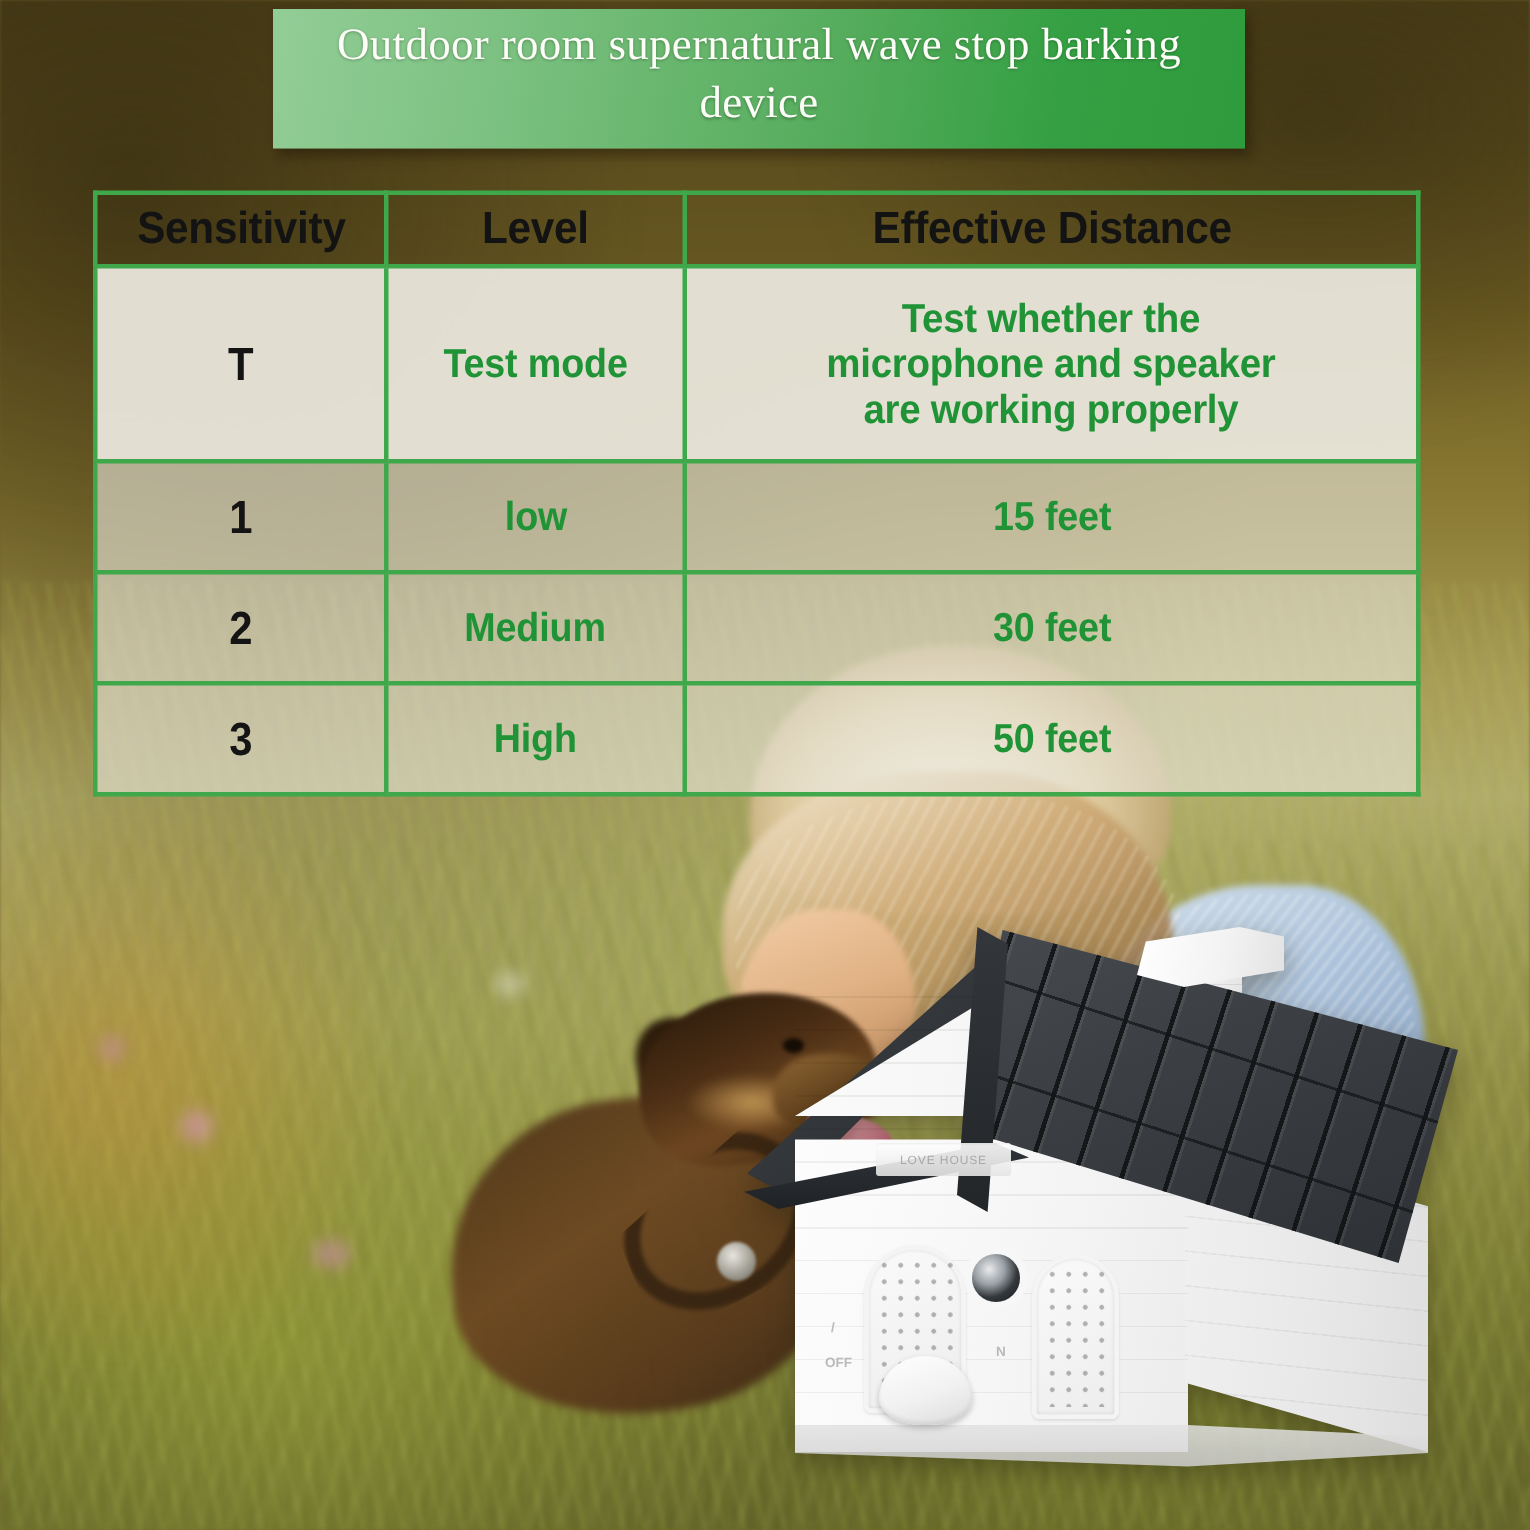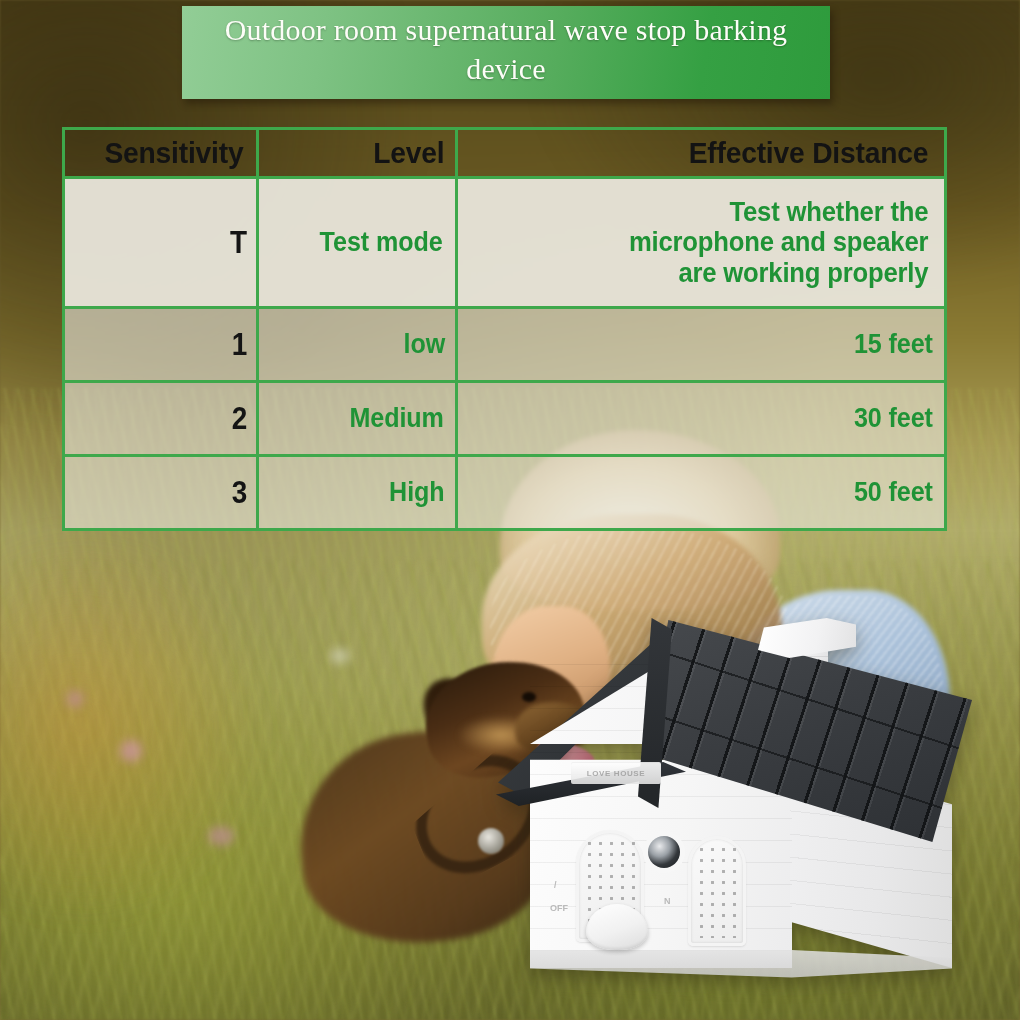--- a/index.html
+++ b/index.html
@@ -200,21 +200,21 @@
   
   #spec-table {
     position:absolute; left:62px; top:127px;
     width:882px;
     border-collapse:collapse;
     border:3px solid #3ea84b;
     table-layout:fixed;
   }
   #spec-table td, #spec-table th {
     border:3px solid #3ea84b;
-    text-align:right; vertical-align:middle;
+    text-align:center; vertical-align:middle;
     padding:6px 8px;
   }
   .col-sens { width:194px; }
   .col-level { width:199px; }
   .col-dist { width:489px; }
   .row-test td { background:rgba(233,230,219,.95); height:130px; }
   .row-data td { background:rgba(233,230,219,.62); height:74px; }
 
   .hdr-text {
     font-size:30px; font-weight:bold; color:#131313;
@@ -350,27 +350,27 @@
       #e9eaec 0%, #9aa0a6 34%, #34383c 62%, #15181b 100%);
     box-shadow:0 0 0 5px #f7f7f7, 0 1px 3px rgba(0,0,0,.25);
   }
   .dv-knob {
     position:absolute; left:94px; top:292px; width:62px; height:46px;
     border-radius:50% 50% 46% 46% / 62% 62% 38% 38%;
     background:linear-gradient(160deg,#ffffff 0%, #f1f1f1 55%, #dcdcdc 100%);
     box-shadow:0 2px 4px rgba(0,0,0,.22), inset 0 -2px 3px rgba(0,0,0,.08);
   }
   .dv-emboss-label {
-    position:absolute; left:79px; top:150px; width:90px; height:22px;
+    position:absolute; left:92px; top:150px; width:90px; height:22px;
     background:linear-gradient(180deg, rgba(255,255,255,.9), rgba(228,228,228,.9));
     border-radius:2px;
     box-shadow:inset 0 1px 1px rgba(0,0,0,.06);
     font-size:8px; color:rgba(150,150,150,.75);
     display:flex; align-items:center; justify-content:center;
-    letter-spacing:.6px; font-weight:bold;
+    letter-spacing:.6px; font-weight:normal;
   }
   .dv-mark {
     position:absolute; font-size:9px; color:rgba(160,160,160,.7);
     font-weight:bold;
   }
 </style>
 </head>
 <body>
 
 <div id="stage">

